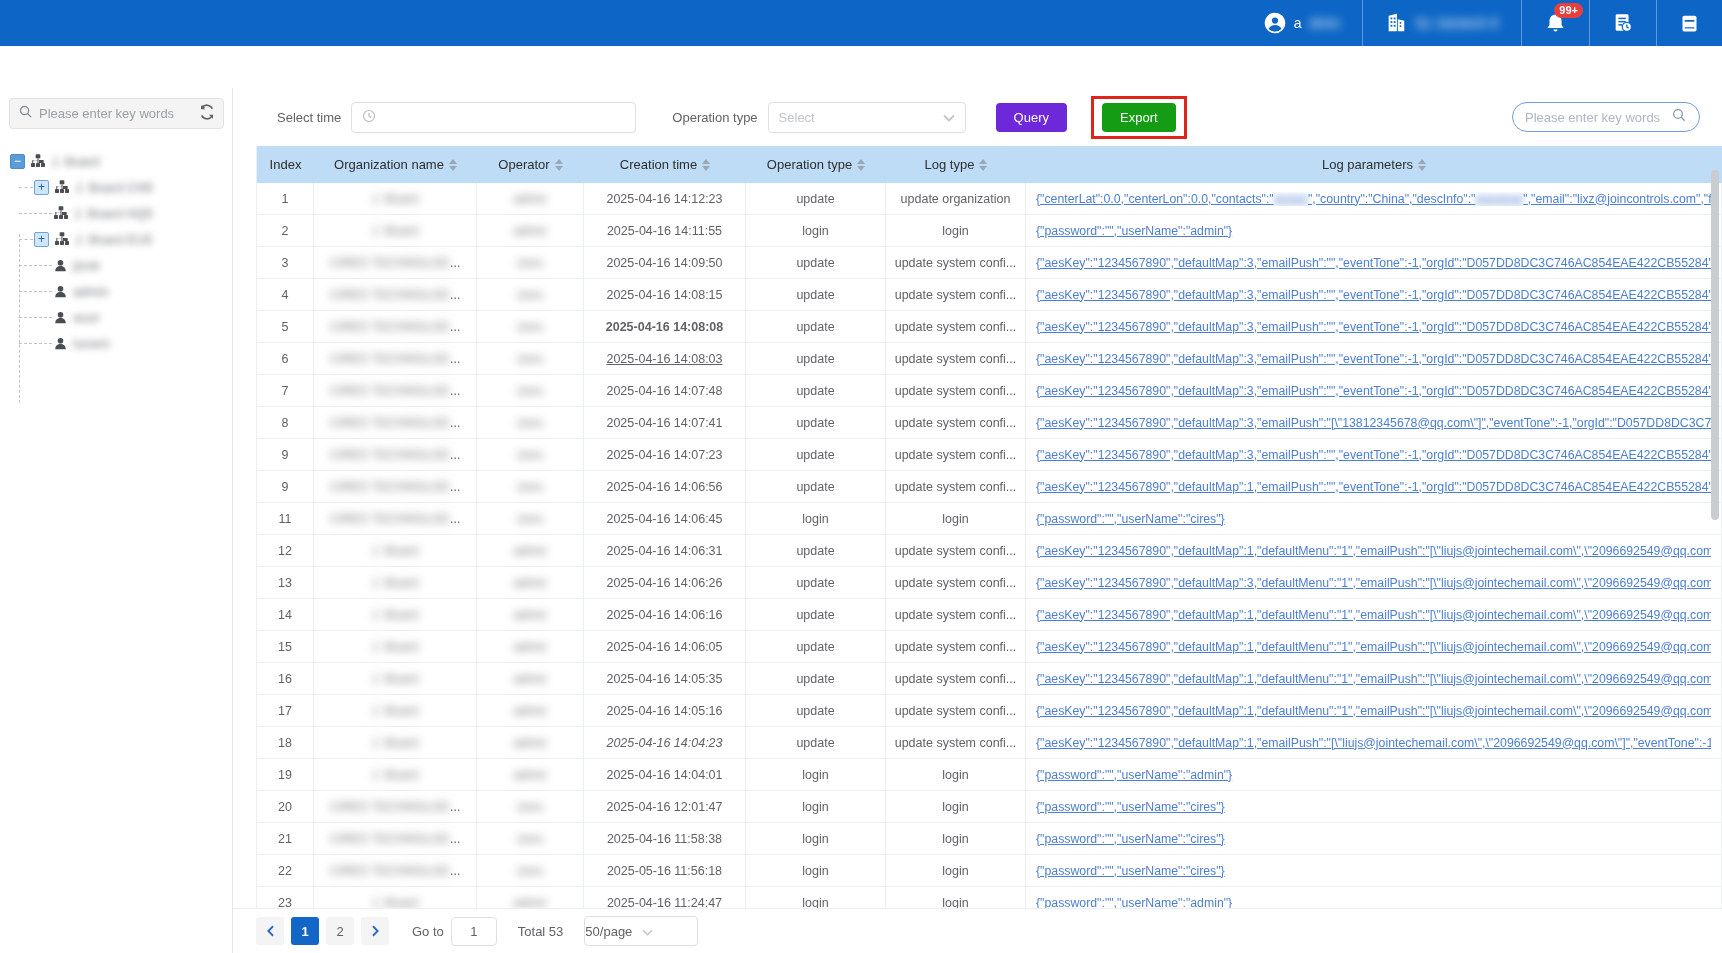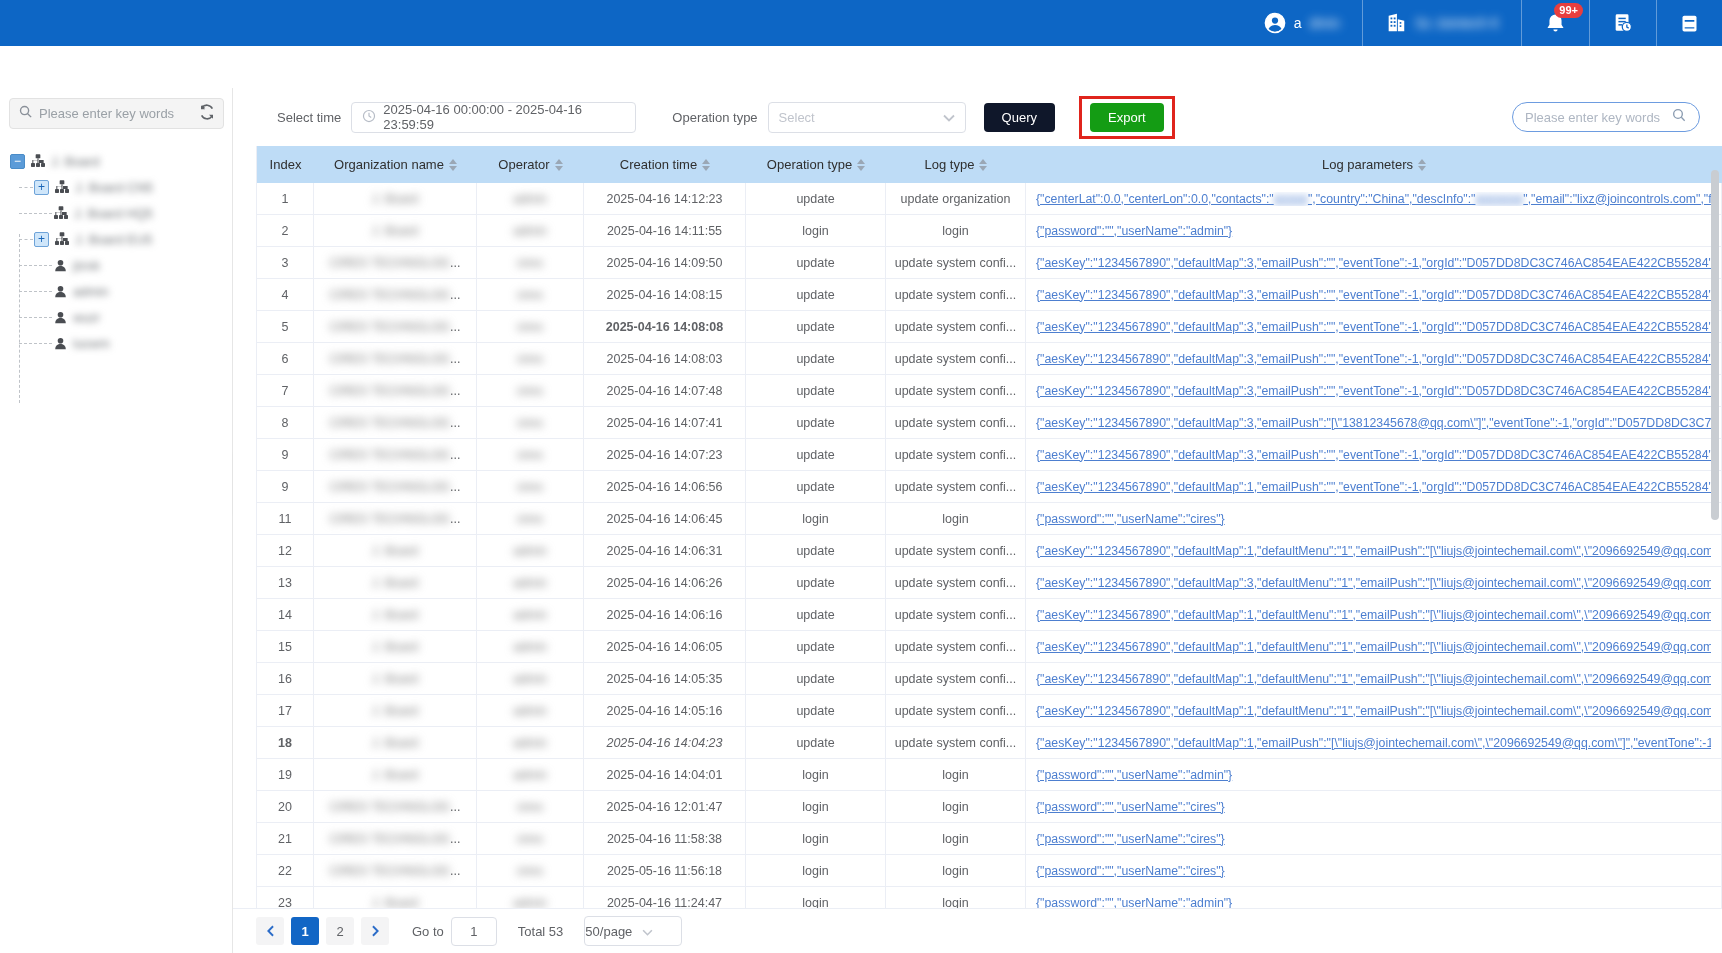--- a/index.html
+++ b/index.html
@@ -40,21 +40,21 @@
 
   .collapse-handle { position:absolute; left:233px; top:452px; width:17px; height:62px; background:#fff; border:1px solid #e0e0e0; border-left:none; border-radius:0 10px 10px 0; box-shadow:1px 1px 3px rgba(0,0,0,.08); display:flex; align-items:center; justify-content:center; cursor:pointer; }
 
   
   .content { position:absolute; top:88px; left:233px; right:0; bottom:0; background:#fff; }
   .toolbar { height:58px; display:flex; align-items:center; padding-left:44px; }
   .lbl { font-size:13px; color:#606266; }
   .datebox { margin-left:10px; width:285px; height:31px; border:1px solid #dcdfe6; border-radius:4px; display:flex; align-items:center; gap:7px; padding:0 10px; font-size:13px; color:#606266; cursor:pointer; }
   .selbox { margin-left:10px; width:198px; height:31px; border:1px solid #dcdfe6; border-radius:4px; display:flex; align-items:center; justify-content:space-between; padding:0 10px; font-size:13px; color:#c0c4cc; cursor:pointer; }
   .btn { height:29px; border:none; border-radius:4px; color:#fff; font-size:13px; padding:0 18px; cursor:pointer; font-family:"Liberation Sans", sans-serif; }
-  .btn-query { margin-left:18px; background:#0f172a; }
+  .btn-query { margin-left:30px; background:#6d28d9; }
   .hl-box { margin-left:24px; border:3px solid #e0241c; padding:4px 8px; }
   .btn-export { background:#149c14; }
   .tb-spacer { flex:1; }
   .pill-search { margin-right:22px; width:188px; height:30px; border:1.5px solid #6d9ce0; border-radius:16px; display:flex; align-items:center; padding:0 12px; gap:4px; }
   .pill-search input { flex:1; border:none; outline:none; font-size:13px; color:#333; background:transparent; font-family:"Liberation Sans", sans-serif; min-width:0; }
   .pill-search input::placeholder { color:#aeb6c2; }
 
   
   .table { margin-left:23px; border-left:1px solid #ebeef5; }
   .thead { display:flex; height:37px; background:#bedcf6; align-items:center; }
@@ -72,21 +72,21 @@
   .plink { color:#4d7fd0; text-decoration:underline; font-size:12.3px; white-space:nowrap; overflow:hidden; display:block; width:100%; cursor:pointer; }
   .v-scrollbar { position:absolute; right:3px; top:82px; width:8px; height:350px; background:#c9cdd2; border-radius:4px; cursor:pointer; }
 
   
   .pagination { position:absolute; left:0; right:0; bottom:0; height:45px; background:#fff; border-top:1px solid #ebeef5; display:flex; align-items:center; padding-left:23px; font-size:13px; color:#606266; gap:7px; }
   .pg-btn { width:28px; height:28px; border-radius:3px; background:#f4f4f5; display:flex; align-items:center; justify-content:center; cursor:pointer; font-size:13px; color:#606266; border:none; }
   .pg-btn.current { background:#1266c5; color:#fff; font-weight:bold; }
   .goto-lbl { margin-left:16px; }
   .goto-input { width:46px; height:29px; border:1px solid #dcdfe6; border-radius:4px; text-align:center; font-size:13px; color:#606266; outline:none; font-family:"Liberation Sans", sans-serif; }
   .total-lbl { margin-left:14px; }
-  .size-select { margin-left:14px; width:98px; height:30px; border:1px solid #dcdfe6; border-radius:4px; display:flex; align-items:center; justify-content:flex-start; gap:10px; color:#606266; cursor:pointer; }
+  .size-select { margin-left:14px; width:114px; height:30px; border:1px solid #dcdfe6; border-radius:4px; display:flex; align-items:center; justify-content:flex-start; gap:10px; color:#606266; cursor:pointer; }
 </style>
 </head>
 <body>
 
 <div class="page">
 
   <div class="topbar">
     <div class="tb-item">
       <span>
           <svg width="22" height="22" viewBox="0 0 24 24">
@@ -271,21 +271,20 @@
   </div>
 
   <div class="content">
     <div class="toolbar">
       <span class="lbl">Select time</span>
       <div class="datebox">
         <span><svg width="14" height="14" viewBox="0 0 24 24" fill="none" stroke="#b6bcc6" stroke-width="2">
               <circle cx="12" cy="12" r="9.5"></circle>
               <path d="M12 6.5V12l3.8 2.4"></path>
             </svg></span>
-        <span>2025-04-16 00:00:00  -  2025-04-16 23:59:59</span>
       </div>
       <span class="lbl" style="margin-left:36px;">Operation type</span>
       <div class="selbox">
         <span>Select</span>
         <span><svg width="12" height="8" viewBox="0 0 12 8">
               <polyline points="1,1.5 6,6.5 11,1.5" fill="none" stroke="#c0c4cc" stroke-width="1.8"></polyline>
             </svg></span>
       </div>
       <button class="btn btn-query">Query</button>
       <div class="hl-box">
@@ -430,21 +429,21 @@
           </div>
           <div class="tr">
             <div class="td" style="flex: 0 0 57px;">6</div>
             <div class="td" style="flex: 0 0 163px;">
               <span class="bl">CIRES TECHNOLOG</span>
               <span>...</span>
             </div>
             <div class="td" style="flex: 0 0 107px;">
               <span class="bl">cires</span>
             </div>
-            <div class="td" style="flex: 0 0 162px;">2025-04-16 14:08:03</div>
+            <div class="td" style="flex: 0 0 162px; text-decoration: underline;">2025-04-16 14:08:03</div>
             <div class="td" style="flex: 0 0 140px;">update</div>
             <div class="td" style="flex: 0 0 140px;">update system confi...</div>
             <div class="td left" style="flex: 1 1 0%; min-width: 0px;">
               <a class="plink"><span>{"aesKey":"1234567890","defaultMap":3,"emailPush":"","eventTone":-1,"orgId":"D057DD8DC3C746AC854EAE422CB55284",...</span></a>
             </div>
           </div>
           <div class="tr">
             <div class="td" style="flex: 0 0 57px;">7</div>
             <div class="td" style="flex: 0 0 163px;">
               <span class="bl">CIRES TECHNOLOG</span>
@@ -608,21 +607,21 @@
               <span class="bl">admin</span>
             </div>
             <div class="td" style="flex: 0 0 162px;">2025-04-16 14:05:16</div>
             <div class="td" style="flex: 0 0 140px;">update</div>
             <div class="td" style="flex: 0 0 140px;">update system confi...</div>
             <div class="td left" style="flex: 1 1 0%; min-width: 0px;">
               <a class="plink"><span>{"aesKey":"1234567890","defaultMap":1,"defaultMenu":"1","emailPush":"[\"liujs@jointechemail.com\",\"2096692549@qq.com\...</span></a>
             </div>
           </div>
           <div class="tr">
-            <div class="td" style="flex: 0 0 57px; font-weight: bold;">18</div>
+            <div class="td" style="flex: 0 0 57px;">18</div>
             <div class="td" style="flex: 0 0 163px;">
               <span class="bl">J. Board</span>
             </div>
             <div class="td" style="flex: 0 0 107px;">
               <span class="bl">admin</span>
             </div>
             <div class="td" style="flex: 0 0 162px; font-style: italic;">2025-04-16 14:04:23</div>
             <div class="td" style="flex: 0 0 140px;">update</div>
             <div class="td" style="flex: 0 0 140px;">update system confi...</div>
             <div class="td left" style="flex: 1 1 0%; min-width: 0px;">

